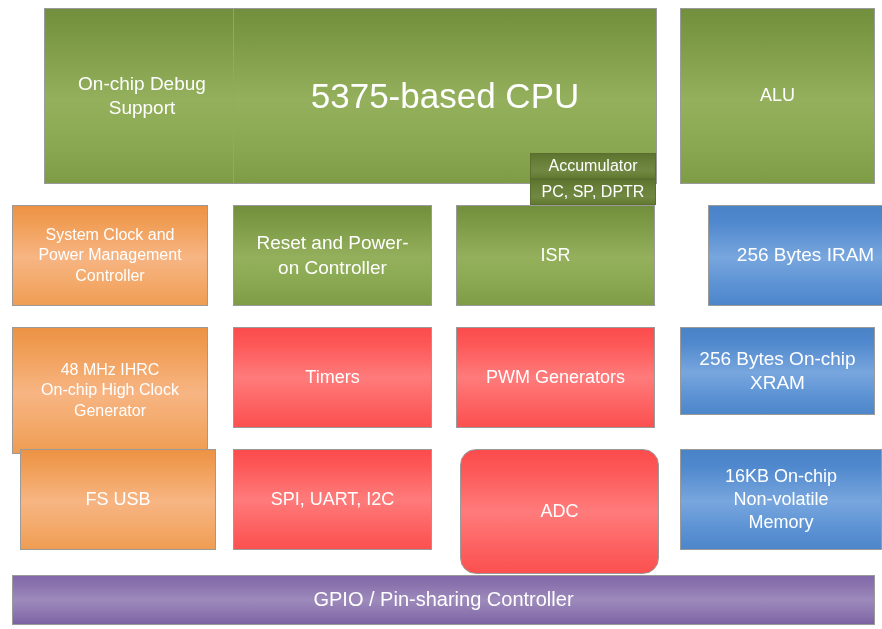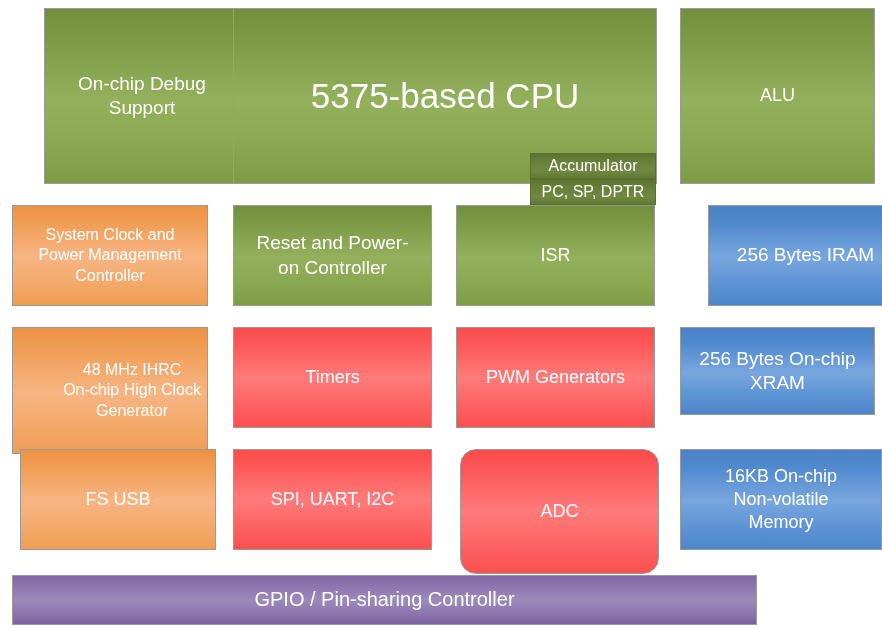--- a/index.html
+++ b/index.html
@@ -146,21 +146,21 @@
   </div>
 
   <div class="block fill-green" style="left:456px; top:205px; width:199px; height:101px;">
     <span class="lbl t-md">ISR</span>
   </div>
 
   <div class="block fill-blue" style="left:708px; top:205px; width:195px; height:101px;">
     <span class="lbl t-lg">256 Bytes IRAM</span>
   </div>
 
-  <div class="block fill-orange" style="left:12px; top:327px; width:196px; height:127px;justify-content:flex-end;">
+  <div class="block fill-orange" style="left:12px; top:327px; width:196px; height:127px;">
     <span class="lbl t-sm">48 MHz IHRC
 On-chip High Clock
 Generator</span>
   </div>
 
   <div class="block fill-red" style="left:233px; top:327px; width:199px; height:101px;">
     <span class="lbl t-md">Timers</span>
   </div>
 
   <div class="block fill-red" style="left:456px; top:327px; width:199px; height:101px;">
@@ -183,17 +183,17 @@
   <div class="block fill-red" style="left:460px; top:449px; width:199px; height:125px;border-radius:16px;">
     <span class="lbl t-md">ADC</span>
   </div>
 
   <div class="block fill-blue" style="left:680px; top:449px; width:202px; height:101px;">
     <span class="lbl t-md">16KB On-chip
 Non-volatile
 Memory</span>
   </div>
 
-  <div class="block fill-purple" style="left:12px; top:575px; width:745px; height:50px;">
+  <div class="block fill-purple" style="left:12px; top:575px; width:863px; height:50px;">
     <span class="lbl t-gpio">GPIO / Pin-sharing Controller</span>
   </div>
 
 </div>
 
 </body></html>

